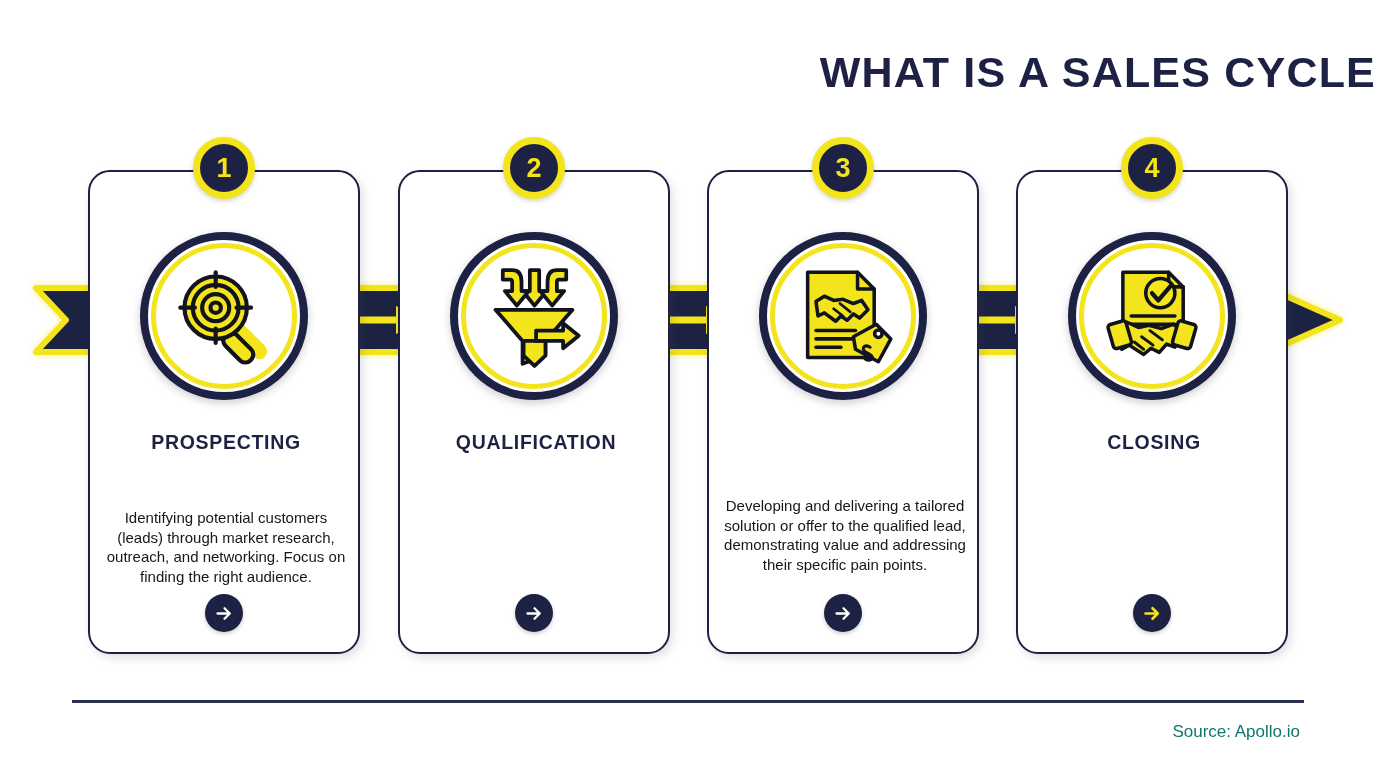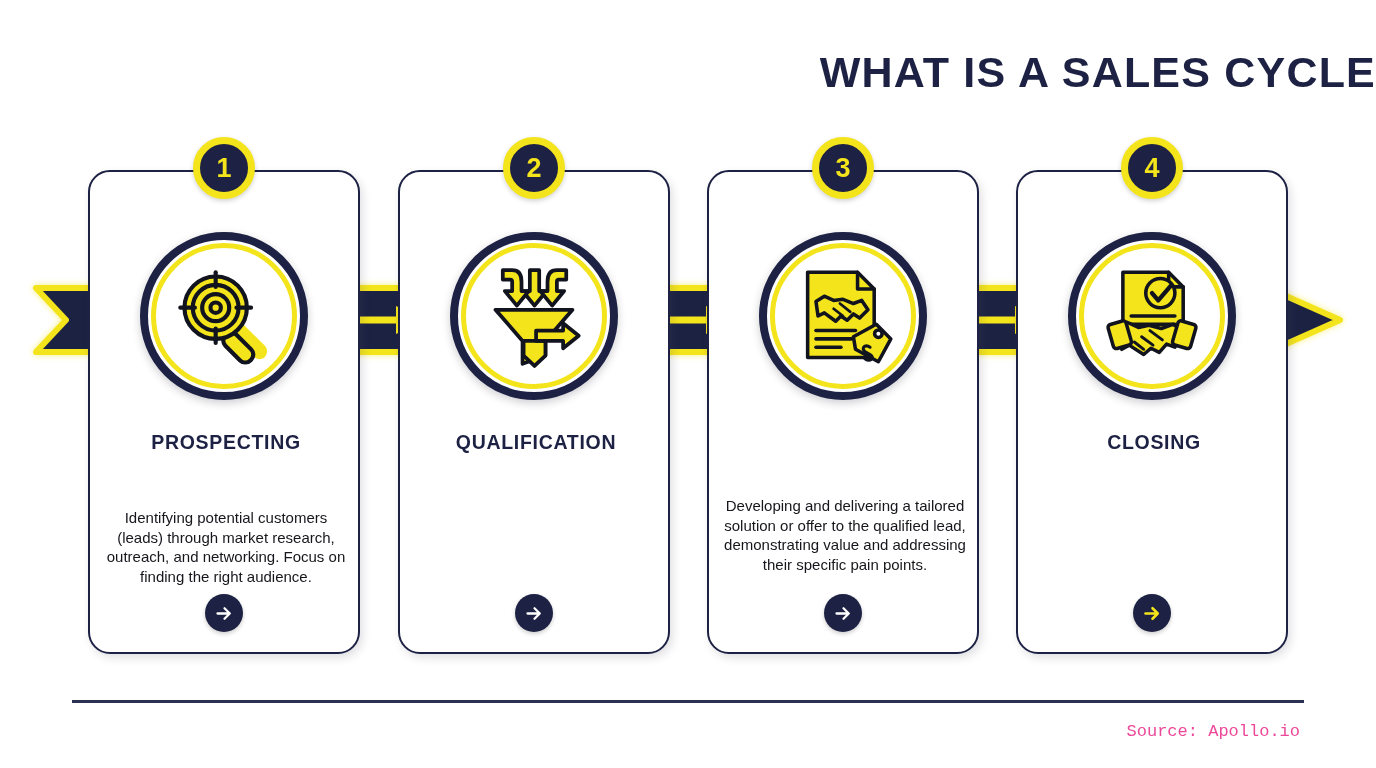--- a/index.html
+++ b/index.html
@@ -165,22 +165,22 @@
     top: 700px;
     width: 1232px;
     height: 2.5px;
     background: #2b3150;
   }
   #source-text {
     position: absolute;
     right: 76px;
     top: 722px;
     font-size: 17px;
-    color: #ec4899;
-    font-family: Liberation Mono, monospace;
+    color: #0f766e;
+    font-family: Liberation Sans, sans-serif;
   }
 </style>
 </head>
 <body>
 
 <div id="infographic">
 
   <h1 id="page-title">WHAT IS A SALES CYCLE</h1>
 
   <svg id="ribbon" viewBox="0 0 1376 96" preserveAspectRatio="none" aria-hidden="true">

